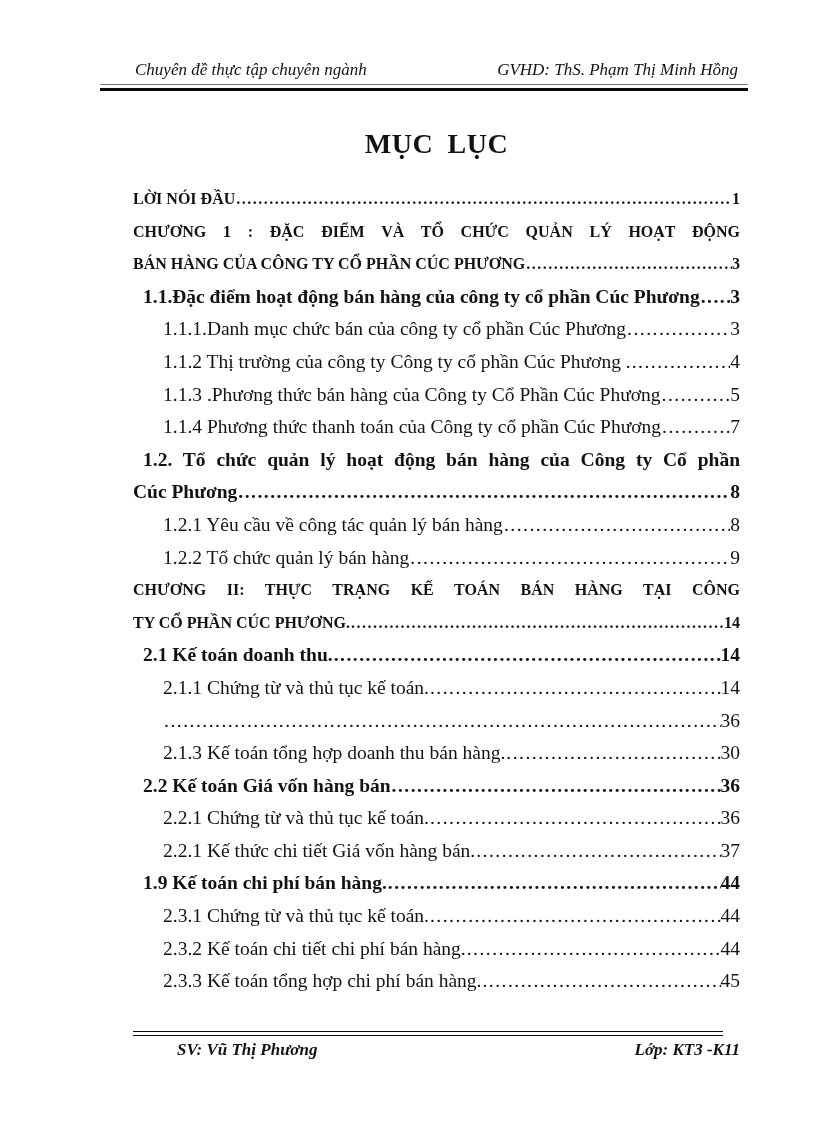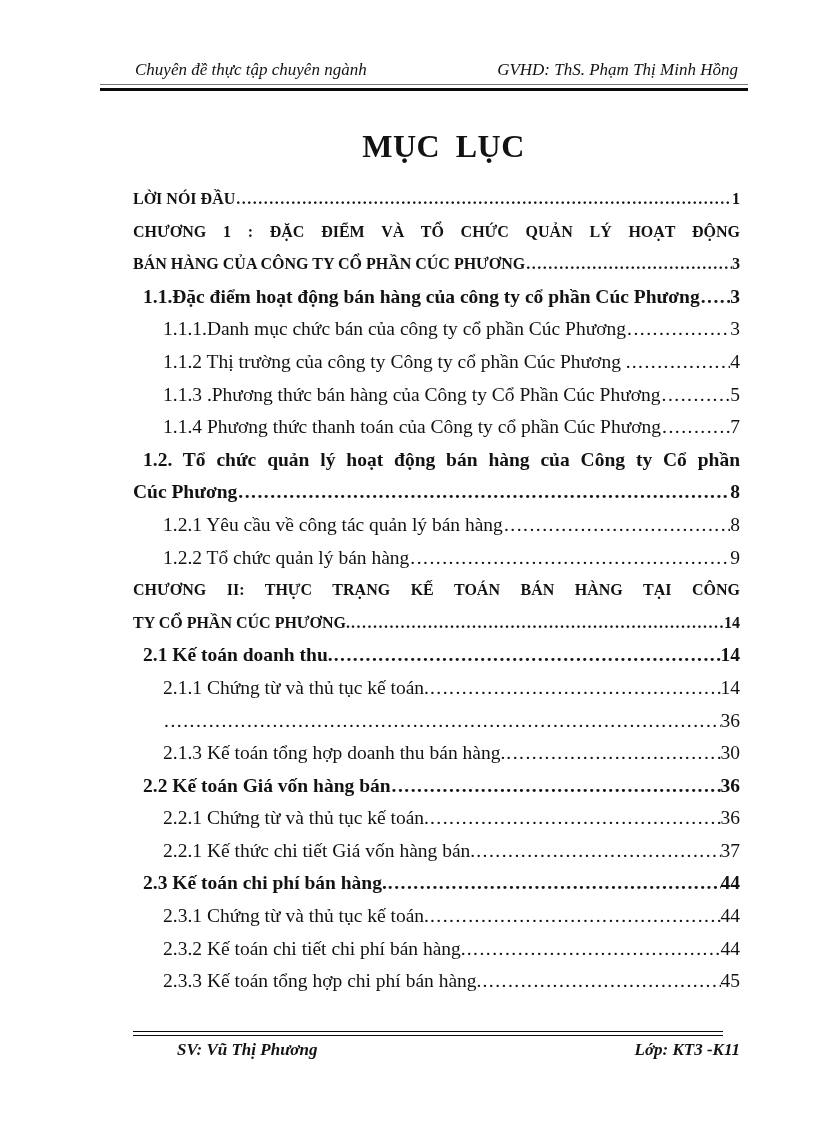--- a/index.html
+++ b/index.html
@@ -33,25 +33,25 @@
   .header-rule {
     height: 3px;
     border-top: 1px solid #777;
     border-bottom: 3px solid #0a0a0a;
   }
 
   
   .doc-title {
     position: absolute;
     top: 128px;
-    left: 140px;
+    left: 133px;
     width: 607px;
     text-align: center;
     font-weight: bold;
-    font-size: 32px;
+    font-size: 28px;
     word-spacing: 7px;
     letter-spacing: 0.5px;
   }
 
   
   .toc {
     position: absolute;
     top: 183px;
     left: 133px;
     width: 607px;
@@ -249,21 +249,21 @@
       </div>
       <div class="row sub">
         <div class="line">
           <span class="text">2.2.1 Kế thức chi tiết  Giá vốn hàng bán. </span>
           <span class="leader"></span>
           <span class="pagenum">37</span>
         </div>
       </div>
       <div class="row section">
         <div class="line">
-          <span class="text">2.3 Kế toán chi phí bán hàng. </span>
+          <span class="text">1.9 Kế toán chi phí bán hàng. </span>
           <span class="leader"></span>
           <span class="pagenum">44</span>
         </div>
       </div>
       <div class="row sub">
         <div class="line">
           <span class="text">2.3.1 Chứng từ và thủ tục kế toán.</span>
           <span class="leader"></span>
           <span class="pagenum">44</span>
         </div>

